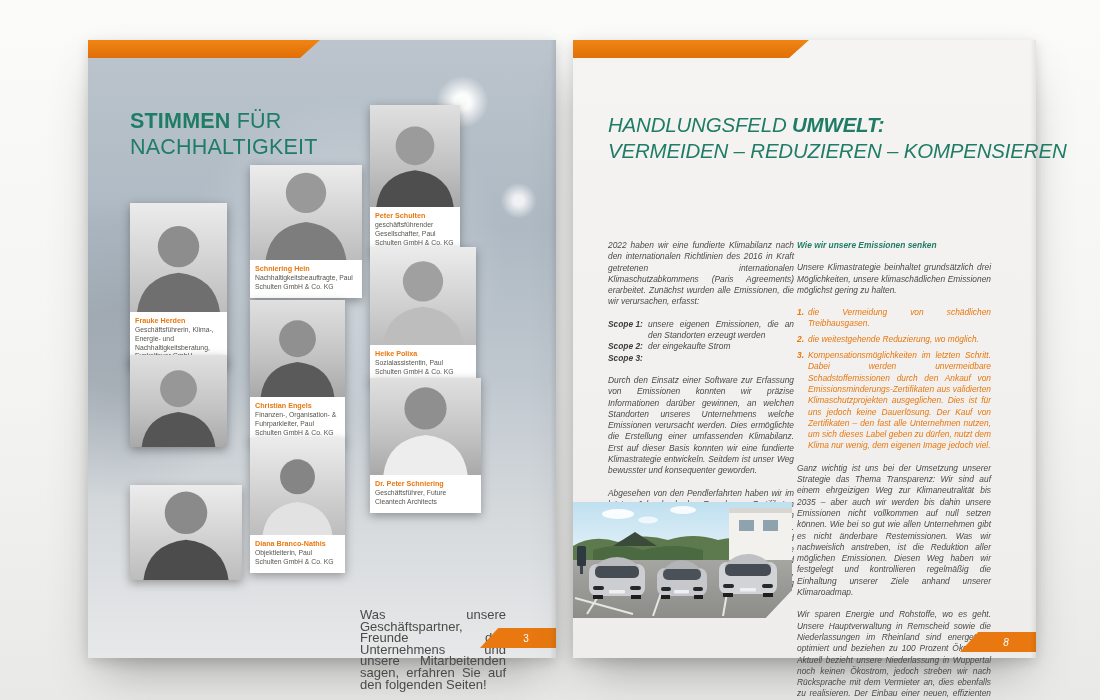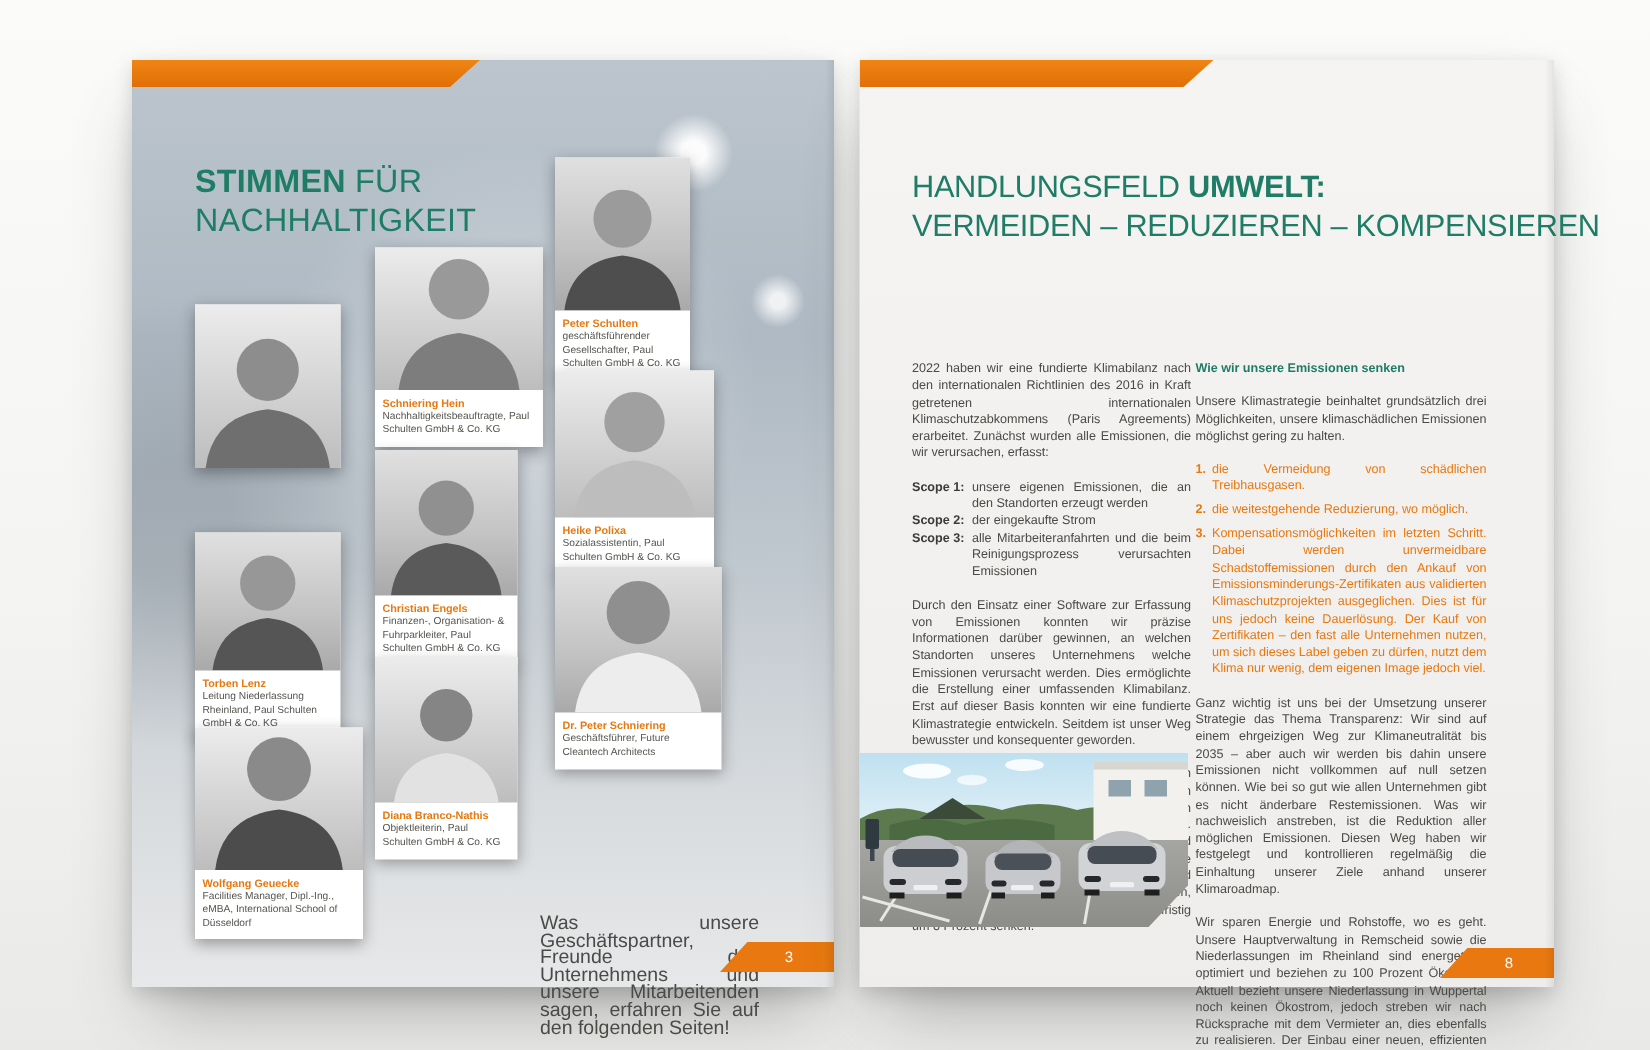--- a/index.html
+++ b/index.html
@@ -13,21 +13,21 @@
     background:linear-gradient(90deg,transparent,rgba(0,0,0,.07));pointer-events:none;}
   .page-left{left:88px;top:40px;width:442px;height:618px;
     background:
       radial-gradient(circle at 80% 10%, rgba(255,255,255,.95) 0 8px, transparent 26px),
       radial-gradient(circle at 92% 26%, rgba(255,255,255,.8) 0 5px, transparent 18px),
       radial-gradient(circle at 6% 50%, rgba(105,115,125,.30) 0 40px, transparent 150px),
       radial-gradient(circle at 55% 35%, rgba(255,255,255,.25) 0 60px, transparent 160px),
       linear-gradient(180deg,#bcc5cd 0%,#aeb9c3 30%,#c0c8cf 55%,#d6dadd 78%,#e7e8e9 100%);
   }
   .page-right{left:573px;top:40px;width:437px;height:618px;
-    background:linear-gradient(180deg,#f5f4f2 0%,#f1f0ee 60%,#eeedeb 100%);}
+    background:linear-gradient(180deg,#f5f4f2 0%,#f1f0ee 60%,#eeedeb 100%);font-style:italic;}
   .banner{position:absolute;top:0;left:0;height:18px;
     background:linear-gradient(180deg,#f08513,#e06f07);
     clip-path:polygon(0 0,100% 0,calc(100% - 20px) 100%,0 100%);}
   .page-left .banner{width:232px;}
   .page-right .banner{width:236px;}
 
   
   .lp-title{position:absolute;left:42px;top:68px;font-size:21.5px;line-height:26px;
     color:#1f7c66;letter-spacing:.2px;}
   .bold{font-weight:700;}
@@ -97,45 +97,41 @@
     <span>NACHHALTIGKEIT</span>
   </div>
 
   <div class="card c0">
     <div class="photo">
       <svg viewBox="0 0 100 100" preserveAspectRatio="xMidYMax slice">
           <circle cx="50" cy="40" r="19" fill="#8d8d8d"></circle>
           <path d="M12,100 Q16,68 50,64 Q84,68 88,100 Z" fill="#6f6f6f"></path>
         </svg>
     </div>
+    <div class="caption">
+      <div class="pname">Frauke Herden</div>
+      <div class="prole">Geschäftsführerin, Klima-, Energie- und Nachhaltigkeitsberatung, Funkelfeuer GmbH</div>
+    </div>
   </div>
 
   <div class="card c1">
     <div class="photo dk">
       <svg viewBox="0 0 100 100" preserveAspectRatio="xMidYMax slice">
           <circle cx="50" cy="40" r="19" fill="#979797"></circle>
           <path d="M12,100 Q16,68 50,64 Q84,68 88,100 Z" fill="#555555"></path>
         </svg>
     </div>
-    <div class="caption">
-      <div class="pname">Torben Lenz</div>
-      <div class="prole">Leitung Niederlassung Rheinland, Paul Schulten GmbH &amp; Co. KG</div>
-    </div>
   </div>
 
   <div class="card c2">
     <div class="photo">
       <svg viewBox="0 0 100 100" preserveAspectRatio="xMidYMax slice">
           <circle cx="50" cy="40" r="19" fill="#8a8a8a"></circle>
           <path d="M12,100 Q16,68 50,64 Q84,68 88,100 Z" fill="#4c4c4c"></path>
         </svg>
-    </div>
-    <div class="caption">
-      <div class="pname">Wolfgang Geuecke</div>
-      <div class="prole">Facilities Manager, Dipl.-Ing., eMBA, International School of Düsseldorf</div>
     </div>
   </div>
 
   <div class="card c3">
     <div class="photo">
       <svg viewBox="0 0 100 100" preserveAspectRatio="xMidYMax slice">
           <circle cx="50" cy="40" r="18" fill="#999999"></circle>
           <path d="M14,100 Q18,70 50,66 Q82,70 86,100 Z" fill="#7d7d7d"></path>
         </svg>
     </div>
@@ -233,21 +229,20 @@
       <div class="scope">
         <b>Scope 1:</b>
         <span>unsere eigenen Emissionen, die an den Standorten erzeugt werden</span>
       </div>
       <div class="scope">
         <b>Scope 2:</b>
         <span>der eingekaufte Strom</span>
       </div>
       <div class="scope">
         <b>Scope 3:</b>
-        <span>alle Mitarbeiteranfahrten und die beim Reinigungsprozess verursachten Emissionen</span>
       </div>
     </div>
     <p>Durch den Einsatz einer Software zur Erfassung von Emissionen konnten wir präzise Informationen darüber gewinnen, an welchen Standorten unseres Unternehmens welche Emissionen verursacht werden. Dies ermöglichte die Erstellung einer umfassenden Klimabilanz. Erst auf dieser Basis konnten wir eine fundierte Klimastrategie entwickeln. Seitdem ist unser Weg bewusster und konsequenter geworden.</p>
     <p>Abgesehen von den Pendlerfahrten haben wir im letzten Jahr durch den Erwerb von Zertifikaten gemäß den Vorgaben des CO₂-Reportings von Scope 1 bis 3 bereits die Klimaneutralität erreicht. Diese Zertifikate wurden nach dem Gold Standard erworben. In Scope 3, in dem die klimaschädlichen Gase der vor- und nachgelagerten Lieferketten erfasst werden, konnten wir die Emissionswerte bereits kurzfristig um 8 Prozent senken.</p>
   </div>
 
   <div class="col col2">
     <p class="col-head">Wie wir unsere Emissionen senken</p>
     <p>Unsere Klimastrategie beinhaltet grundsätzlich drei Möglichkeiten, unsere klimaschädlichen Emissionen möglichst gering zu halten.</p>
     <div class="nlist">

